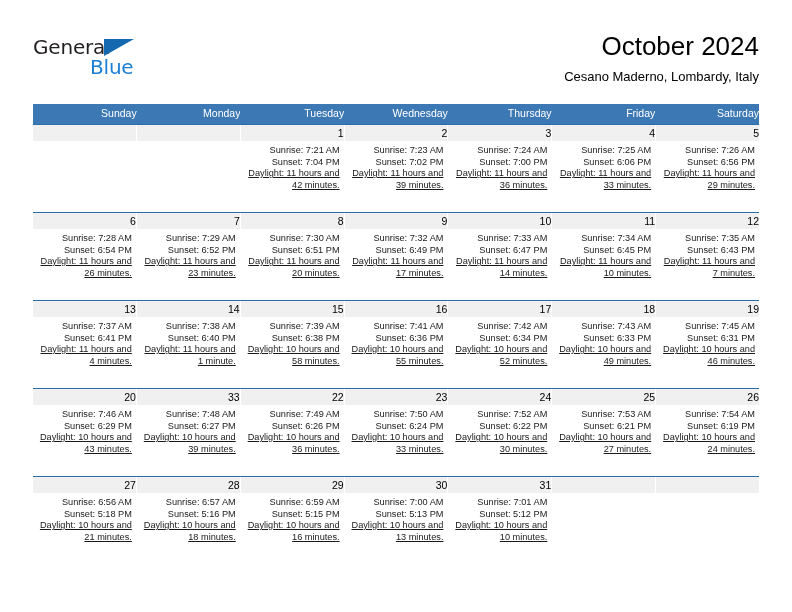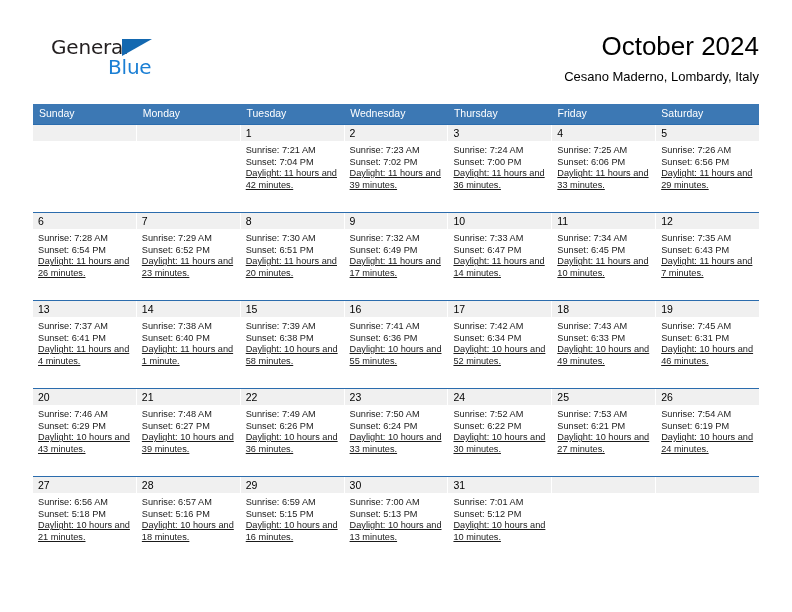--- a/index.html
+++ b/index.html
@@ -30,21 +30,20 @@
     width: 726px;
     height: 68px;
   }
 
   .logo {
     position: absolute;
     left: 0;
     top: 6px;
     width: 120px;
     height: 46px;
-    margin-left: 18px;
   }
   .logo-general {
     position: absolute;
     left: 0;
     top: 0;
     font-size: 20px;
     line-height: 22px;
     letter-spacing: -0.2px;
     color: #231f20;
     font-family: "DejaVu Sans", sans-serif;
@@ -93,20 +92,21 @@
     white-space: nowrap;
     margin-left: 45px;
   }
 
   
   .calendar {
     position: absolute;
     left: 33px;
     top: 104px;
     width: 726px;
+    text-align: right;
   }
 
   .weekday-header {
     display: flex;
     background: #3c78b4;
     height: 20px;
   }
   .weekday-cell {
     flex: 1 1 0;
     box-sizing: border-box;
@@ -380,21 +380,21 @@
     <div class="week-row">
       <div class="day-cell">
         <div class="day-number-band">20</div>
         <div class="day-info">
           <div>Sunrise: 7:46 AM</div>
           <div>Sunset: 6:29 PM</div>
           <div class="daylight-line">Daylight: 10 hours and 43 minutes.</div>
         </div>
       </div>
       <div class="day-cell">
-        <div class="day-number-band">21</div>
+        <div class="day-number-band">33</div>
         <div class="day-info">
           <div>Sunrise: 7:48 AM</div>
           <div>Sunset: 6:27 PM</div>
           <div class="daylight-line">Daylight: 10 hours and 39 minutes.</div>
         </div>
       </div>
       <div class="day-cell">
         <div class="day-number-band">22</div>
         <div class="day-info">
           <div>Sunrise: 7:49 AM</div>

